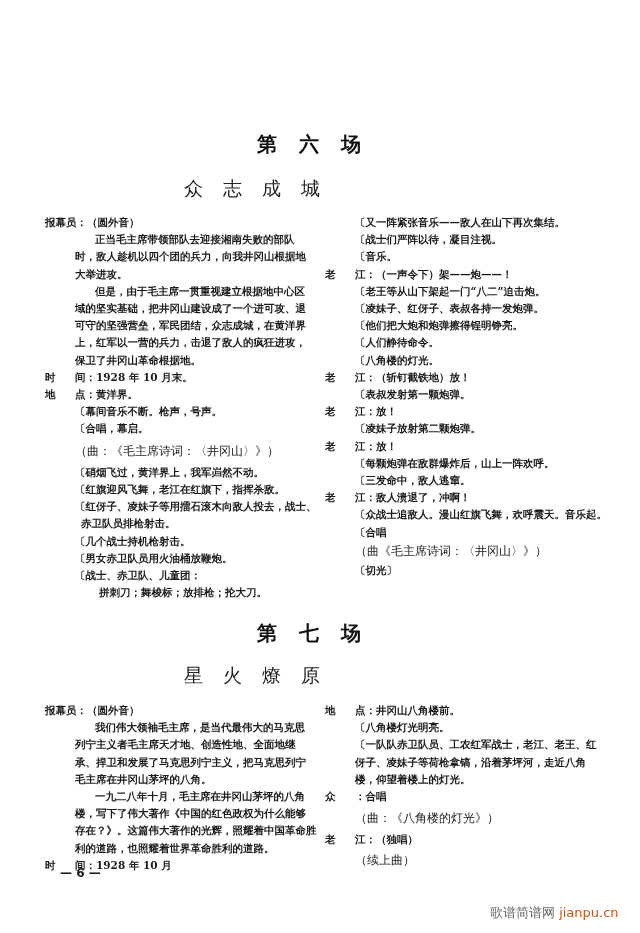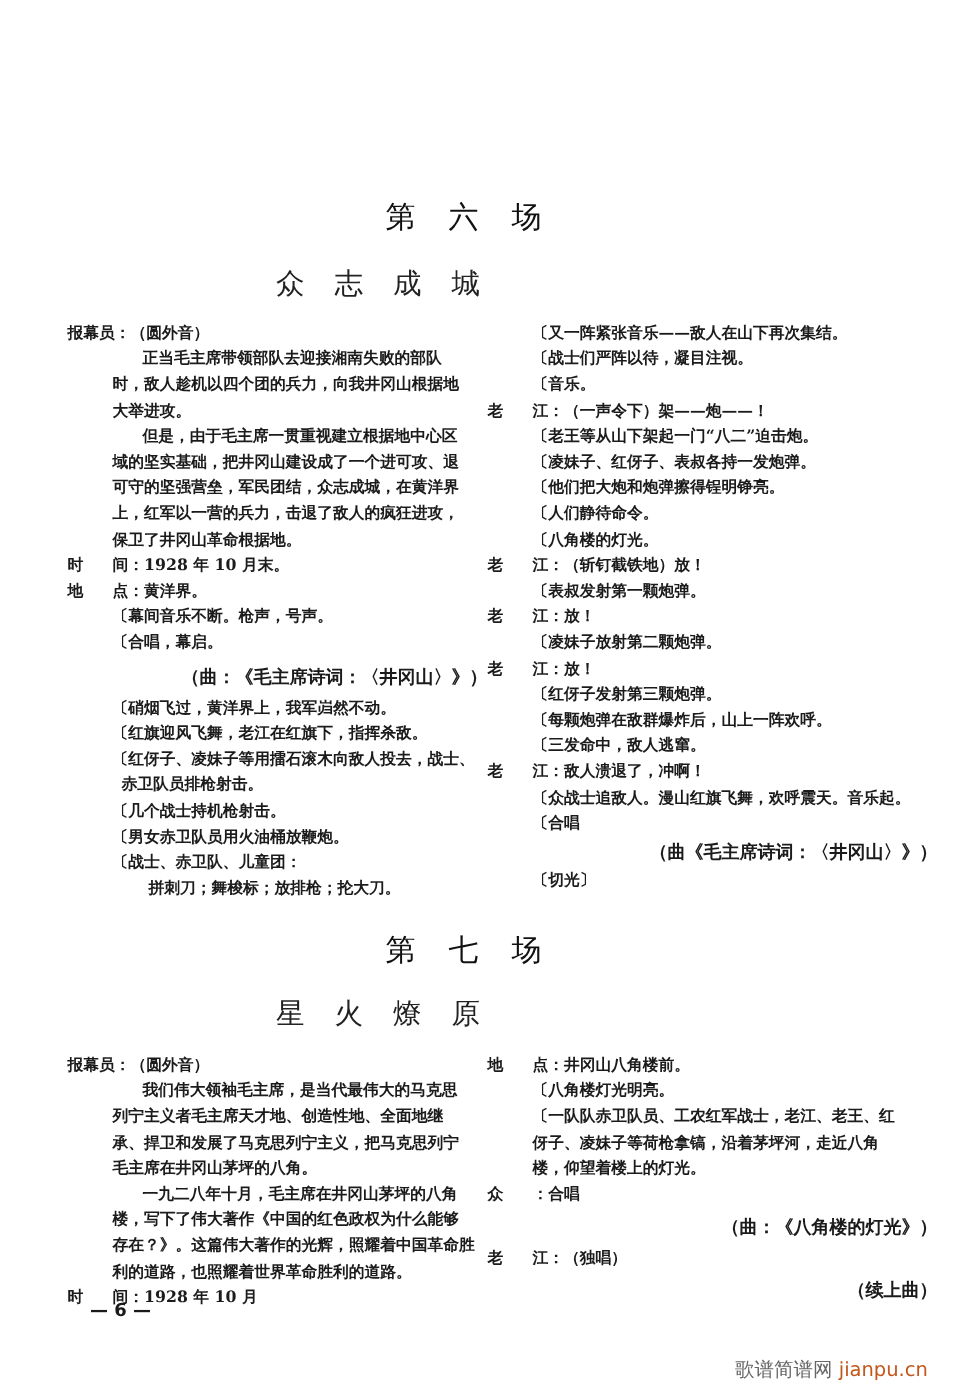--- a/index.html
+++ b/index.html
@@ -4,34 +4,34 @@
 <style>
   html, body { margin:0; padding:0; }
   body {
     width:640px; height:933px; background:#ffffff; position:relative; overflow:hidden;
     font-family:"DejaVu Serif", "Liberation Serif", serif; color:#1a1a1a;
   }
   .page { position:absolute; left:0; top:0; width:640px; height:933px; }
   .scene-title {
     position:absolute; left:0; width:640px; text-align:center;
     font-family:"DejaVu Sans", "Liberation Sans", sans-serif;
-    font-weight:normal; font-size:20px; letter-spacing:22px; color:#111;
+    font-weight:bold; font-size:20px; letter-spacing:22px; color:#111;
   }
   .scene-sub {
     position:absolute; left:0; width:524px; text-align:center;
     font-family:"DejaVu Serif", serif; font-size:19px; letter-spacing:20px; color:#222;
   }
   .col { position:absolute; font-size:10.5px; line-height:17.2px; font-weight:bold; color:#1b1b1b; }
   .line { white-space:nowrap; position:relative; }
   .ind1 { padding-left:30px; }
   .ind2 { padding-left:54px; }
   .para { padding-left:50px; }
   .wrap { padding-left:30px; }
   .spk { display:inline-block; width:30px; }
-  .qu { font-size:12px; font-family:"DejaVu Sans", sans-serif; font-weight:bold; margin:5px 0 4px 0; padding-left:30px;text-align:right; }
+  .qu { font-size:12px; font-family:"DejaVu Sans", sans-serif; font-weight:normal; margin:5px 0 4px 0; padding-left:30px; }
   .pagenum { position:absolute; left:60px; top:866px; font-size:12px; font-weight:bold; font-family:"DejaVu Sans", sans-serif; }
   .watermark { position:absolute; left:490px; top:904px; font-size:13px; color:#666; font-family:"DejaVu Sans", sans-serif; }
   .watermark .url { color:#c2571b; font-family:"DejaVu Sans", sans-serif; }
 </style>
 </head>
 <body>
 
 <div class="page">
 
   <div class="scene-title" style="top:131px;">第六场</div>
@@ -70,21 +70,20 @@
     <div class="line ind1"><span>〔老王等从山下架起一门“八二”迫击炮。</span></div>
     <div class="line ind1"><span>〔凌妹子、红伢子、表叔各持一发炮弹。</span></div>
     <div class="line ind1"><span>〔他们把大炮和炮弹擦得锃明铮亮。</span></div>
     <div class="line ind1"><span>〔人们静待命令。</span></div>
     <div class="line ind1"><span>〔八角楼的灯光。</span></div>
     <div class="line"><span class="spk">老</span><span>江：（斩钉截铁地）放！</span></div>
     <div class="line ind1"><span>〔表叔发射第一颗炮弹。</span></div>
     <div class="line"><span class="spk">老</span><span>江：放！</span></div>
     <div class="line ind1"><span>〔凌妹子放射第二颗炮弹。</span></div>
     <div class="line"><span class="spk">老</span><span>江：放！</span></div>
-    <div class="line ind1"><span>〔红伢子发射第三颗炮弹。</span></div>
     <div class="line ind1"><span>〔每颗炮弹在敌群爆炸后，山上一阵欢呼。</span></div>
     <div class="line ind1"><span>〔三发命中，敌人逃窜。</span></div>
     <div class="line"><span class="spk">老</span><span>江：敌人溃退了，冲啊！</span></div>
     <div class="line ind1"><span>〔众战士追敌人。漫山红旗飞舞，欢呼震天。音乐起。</span></div>
     <div class="line ind1"><span>〔合唱</span></div>
     <div class="qu" style="margin:2px 0 2px 0;">（曲《毛主席诗词：〈井冈山〉》）</div>
     <div class="line ind1">〔切光〕</div>
   </div>
 
   <div class="scene-title" style="top:620px;">第七场</div>

